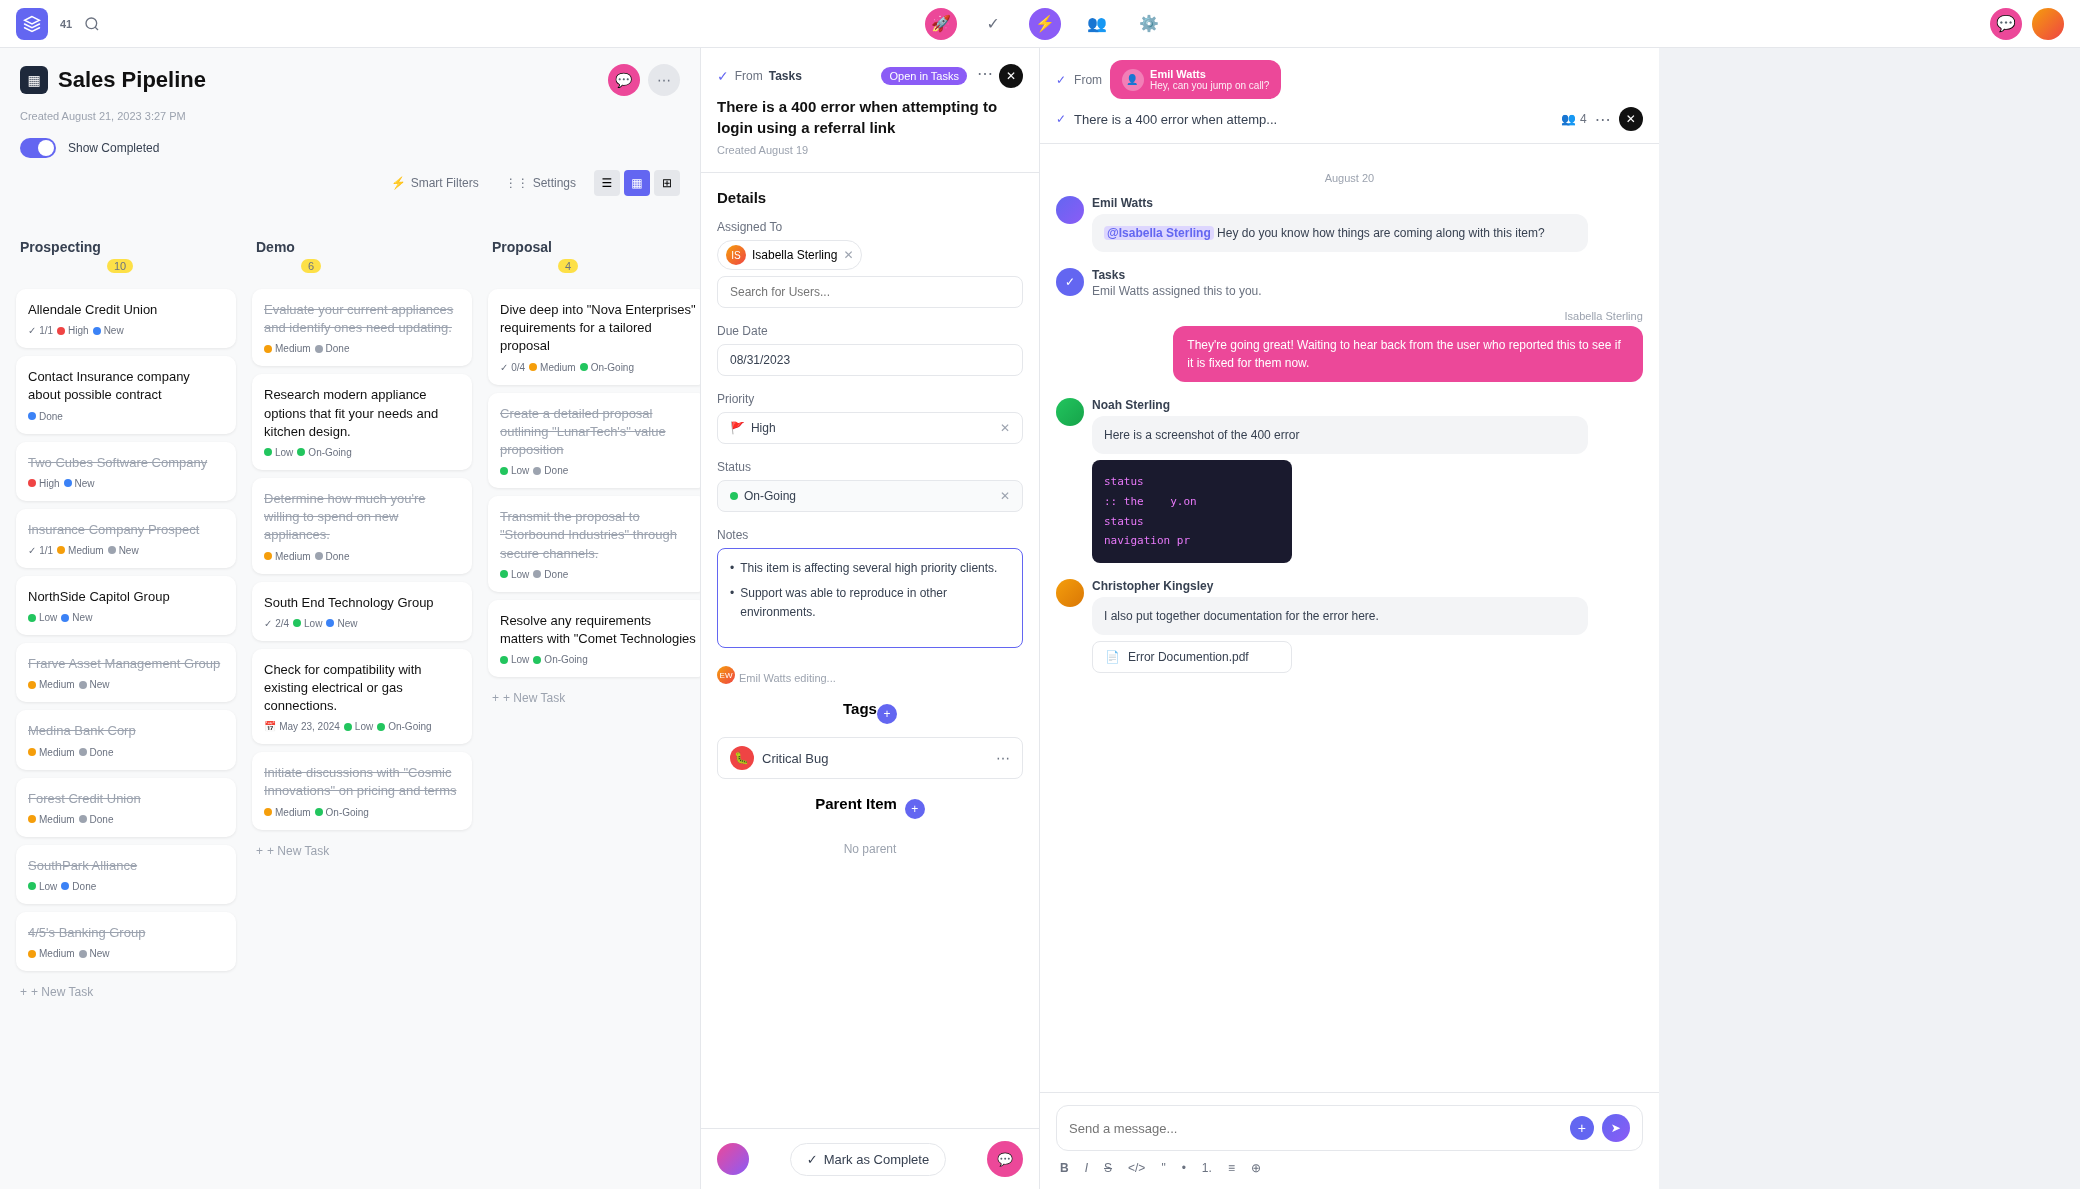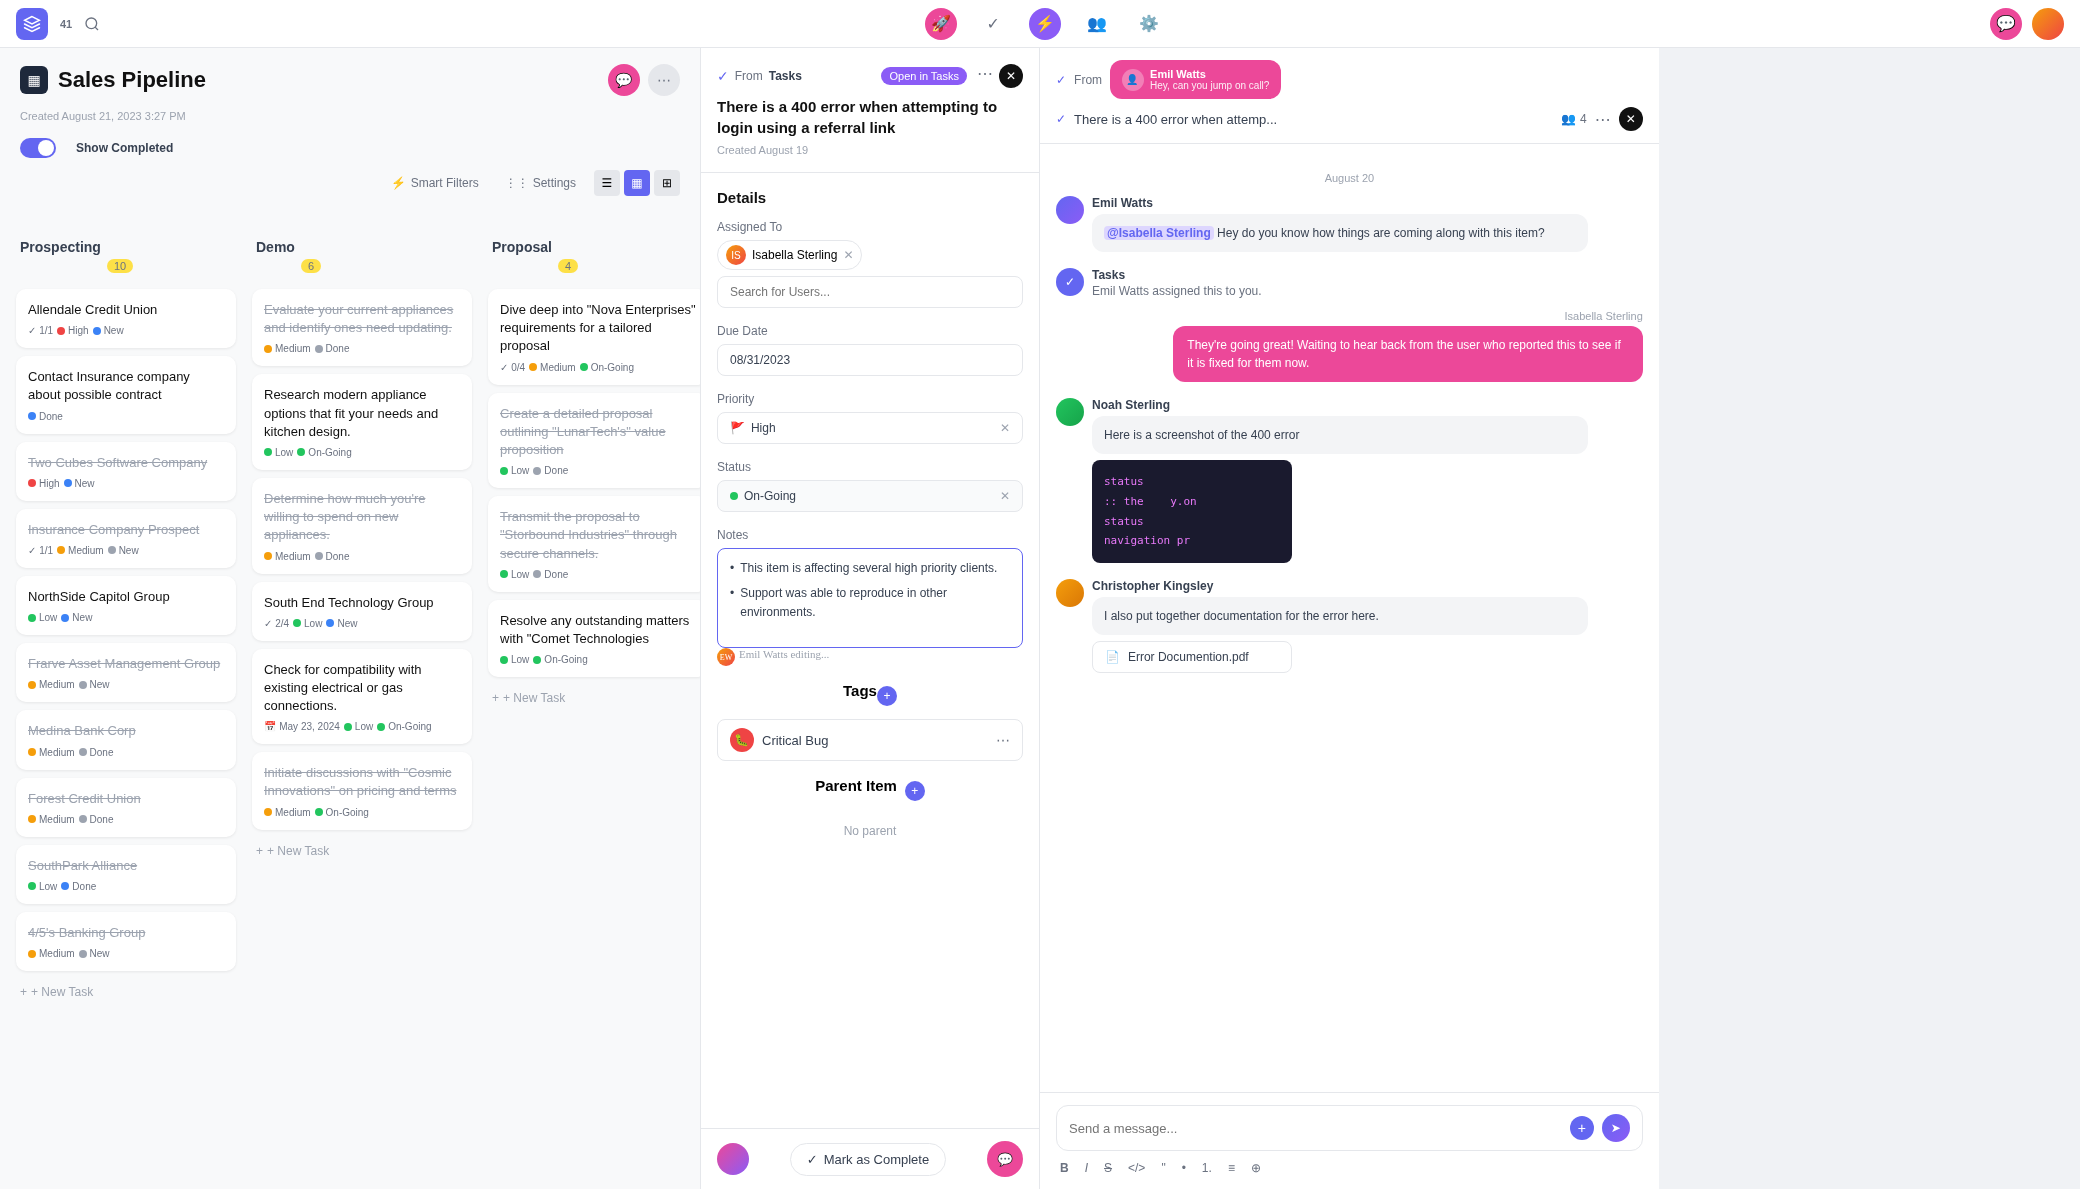--- a/index.html
+++ b/index.html
@@ -18,21 +18,21 @@
     .avatar { width: 32px; height: 32px; border-radius: 50%; background: linear-gradient(135deg, #f59e0b, #ef4444); }
 
     
     .main { display: flex; margin-top: 48px; height: calc(100vh - 48px); }
 
     
     .left-panel { width: 700px; background: #f8f9fa; display: flex; flex-direction: column; overflow: hidden; }
     .panel-header { padding: 16px 20px 8px; }
     .panel-title { font-size: 22px; font-weight: 700; color: #111; }
     .panel-meta { font-size: 11px; color: #9ca3af; margin-top: 14px; }
-    .panel-controls { display: flex; align-items: center; padding: 8px 20px; gap: 20px; font-weight: bold; }
+    .panel-controls { display: flex; align-items: center; padding: 8px 20px; gap: 12px; }
     .toggle { width: 36px; height: 20px; background: #6366f1; border-radius: 10px; position: relative; cursor: pointer; }
     .toggle::after { content: ''; width: 16px; height: 16px; background: white; border-radius: 50%; position: absolute; top: 2px; right: 2px; }
     .show-completed-label { font-size: 12px; color: #374151; }
     .toolbar { display: flex; align-items: center; padding: 4px 20px 8px; gap: 10px; justify-content: flex-end; }
     .toolbar-btn { display: flex; align-items: center; gap: 4px; font-size: 12px; color: #6b7280; cursor: pointer; padding: 4px 8px; border-radius: 6px; }
 
     
     .kanban { display: flex; gap: 16px; padding: 8px 16px 16px; overflow-x: auto; flex: 1; }
     .column { min-width: 220px; max-width: 220px; }
     .column-header { display: flex; align-items: center; gap: 6px; padding: 8px 4px; margin-bottom: 8px; }
@@ -65,21 +65,21 @@
     .detail-section-title { font-size: 15px; font-weight: 600; text-align: left; color: #111; margin-bottom: 14px; }
     .field-label { font-size: 12px; color: #6b7280; margin-bottom: 6px; font-weight: 500; }
     .field-section { margin-bottom: 16px; }
     .assignee-chip { display: inline-flex; align-items: center; gap: 6px; background: white; border: 1px solid #e5e7eb; border-radius: 16px; padding: 4px 8px; font-size: 12px; }
     .assignee-avatar { width: 20px; height: 20px; border-radius: 50%; background: linear-gradient(135deg, #f59e0b, #ef4444); font-size: 10px; display: flex; align-items: center; justify-content: center; color: white; }
     .user-search { width: 100%; border: 1px solid #e5e7eb; border-radius: 8px; padding: 8px 12px; font-size: 12px; color: #9ca3af; margin-top: 6px; }
     .date-input { width: 100%; border: 1px solid #e5e7eb; border-radius: 8px; padding: 8px 12px; font-size: 12px; color: #374151; }
     .priority-select { width: 100%; border: 1px solid #e5e7eb; border-radius: 8px; padding: 8px 12px; font-size: 12px; color: #374151; display: flex; align-items: center; justify-content: space-between; }
     .status-select { width: 100%; border: 1px solid #e5e7eb; border-radius: 8px; padding: 8px 12px; font-size: 12px; color: #374151; display: flex; align-items: center; justify-content: space-between; background: #f9fafb; }
     .notes-area { width: 100%; border: 1px solid #6366f1; border-radius: 8px; padding: 10px 12px; font-size: 12px; color: #374151; min-height: 100px; line-height: 1.6; }
-    .notes-editor-footer { font-size: 11px; color: #9ca3af; margin-top: 0; display: flex; align-items: flex-start; gap: 4px; font-family: Liberation Serif, serif; }
+    .notes-editor-footer { font-size: 11px; color: #9ca3af; margin-top: 18px; display: flex; align-items: flex-end; gap: 4px; }
     .tags-section { margin-bottom: 16px; }
     .tags-title { font-size: 15px; font-weight: 600; text-align: center; margin-bottom: 10px; }
     .tag-chip { display: flex; align-items: center; gap: 8px; border: 1px solid #e5e7eb; border-radius: 8px; padding: 8px 12px; }
     .tag-icon { width: 24px; height: 24px; border-radius: 50%; background: #ef4444; display: flex; align-items: center; justify-content: center; color: white; font-size: 12px; }
     .tag-name { font-size: 13px; color: #374151; flex: 1; }
     .parent-section { margin-bottom: 16px; }
     .parent-title { font-size: 15px; font-weight: 600; text-align: center; margin-bottom: 10px; }
     .no-parent { text-align: center; font-size: 12px; color: #9ca3af; padding: 10px; }
     .task-footer { padding: 12px 16px; border-top: 1px solid #e5e7eb; display: flex; align-items: center; justify-content: space-between; }
     .avatar-sm { width: 32px; height: 32px; border-radius: 50%; background: linear-gradient(135deg, #ec4899, #8b5cf6); }
@@ -366,21 +366,21 @@
 
         <div class="card strikethrough">
           <div class="card-title">Transmit the proposal to "Storbound Industries" through secure channels.</div>
           <div class="card-tags">
             <span class="tag"><span class="dot green"></span> Low</span>
             <span class="tag"><span class="dot gray"></span> Done</span>
           </div>
         </div>
 
         <div class="card">
-          <div class="card-title">Resolve any outstanding matters with "Comet Technologies</div>
+          <div class="card-title">Resolve any requirements matters with "Comet Technologies</div>
           <div class="card-tags">
             <span class="tag"><span class="dot green"></span> Low</span>
             <span class="tag"><span class="dot green"></span> On-Going</span>
           </div>
         </div>
 
         <div class="new-task-btn">
           <span>+</span>
           <span>+ New Task</span>
         </div>

